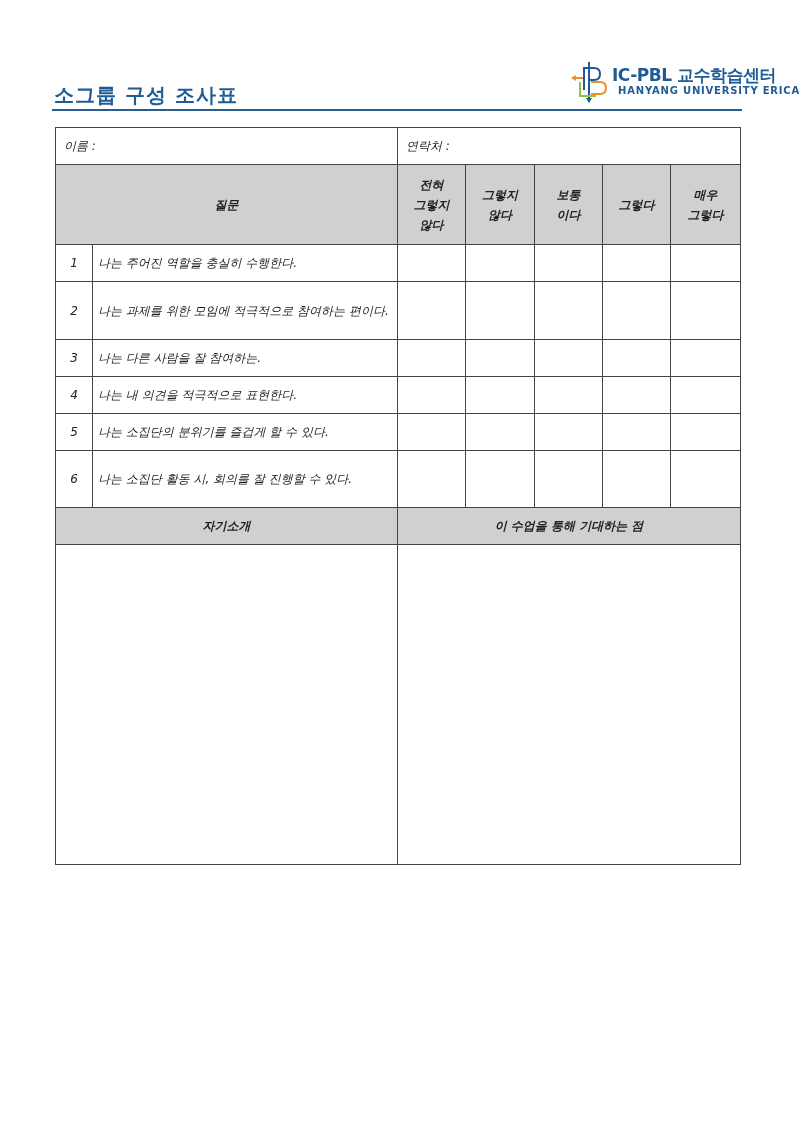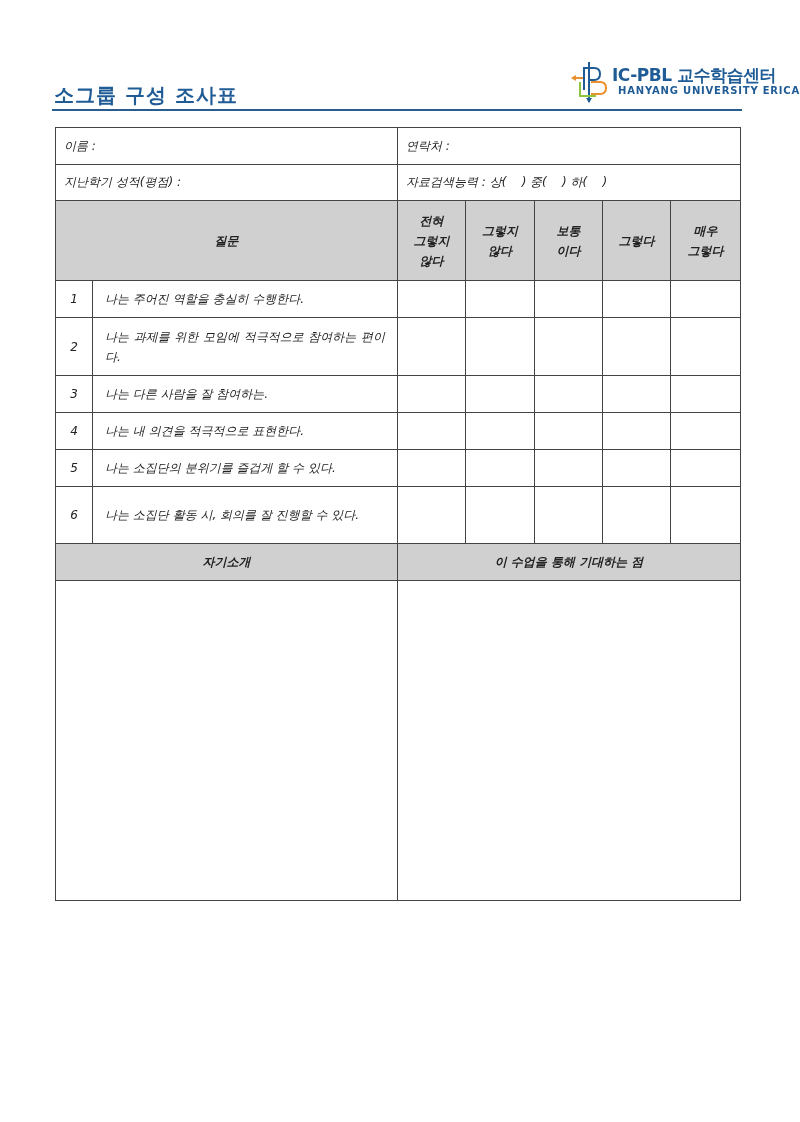--- a/index.html
+++ b/index.html
@@ -7,21 +7,21 @@
   .title{position:absolute;left:54px;top:82px;font-size:20px;font-weight:bold;color:#1f5b95;letter-spacing:1px;}
   .rule{position:absolute;left:52px;top:109px;width:690px;height:2px;background:#2a5d8f;}
   .logo{position:absolute;left:570px;top:60px;width:175px;height:44px;}
   .logo-text1{position:absolute;left:42px;top:4px;font-size:17px;font-weight:bold;color:#1f5b95;white-space:nowrap;letter-spacing:-0.5px;}
   .logo-text2{position:absolute;left:48px;top:25px;font-size:10px;font-weight:bold;color:#1f5b95;white-space:nowrap;letter-spacing:0.8px;}
   table{position:absolute;left:55px;top:127px;width:685px;border-collapse:collapse;table-layout:fixed;font-size:12px;}
   td{border:1px solid #444;padding:0 8px;vertical-align:middle;font-style:italic;}
   td.vsep{border-left:1px solid #888;}
   .hdr{background:#d0d0d0;font-weight:bold;text-align:center;line-height:20px;padding:0 2px;}
   .num{text-align:center;padding:0;}
-  .q{line-height:20px;padding:0 12px;text-align:justify;}
+  .q{line-height:20px;padding:0 5px;text-align:justify;}
   .lbl{white-space:pre;}
 </style>
 </head>
 <body>
 
 <div class="title">소그룹 구성 조사표</div>
 
 <div class="logo">
   <svg width="40" height="44" viewBox="0 0 40 44" style="position:absolute;left:0;top:0;">
     <line x1="19" y1="2" x2="19" y2="42" stroke="#1f5b95" stroke-width="2"></line>
@@ -47,24 +47,20 @@
       <col style="width:69px">
       <col style="width:33px">
       <col style="width:35px">
       <col style="width:68px">
       <col style="width:70px">
   </colgroup>
   <tbody>
       <tr style="height:37px">
     <td colspan="3"><span class="lbl">이름 :</span></td>
     <td colspan="6" class="vsep"><span class="lbl">연락처 :</span></td>
-  </tr>
-  <tr style="height:36px">
-    <td colspan="3"><span class="lbl">지난학기 성적(평점) :</span></td>
-    <td colspan="6" class="vsep"><span class="lbl">자료검색능력 : 상(    ) 중(    ) 하(    )</span></td>
   </tr>
   <tr style="height:80px">
     <td colspan="3" class="hdr">질문</td>
     <td class="hdr vsep" style="white-space:pre-line">전혀
 그렇지
 않다</td>
     <td class="hdr" style="white-space:pre-line">그렇지
 않다</td>
     <td colspan="2" class="hdr" style="white-space:pre-line">보통
 이다</td>

